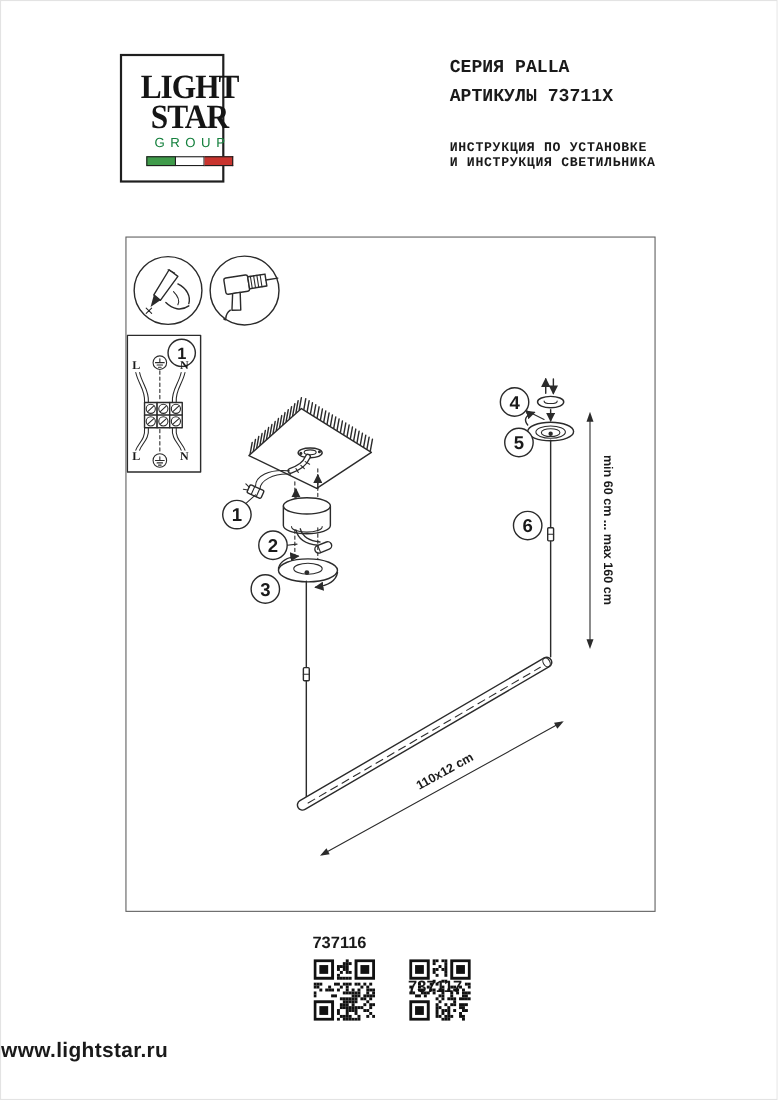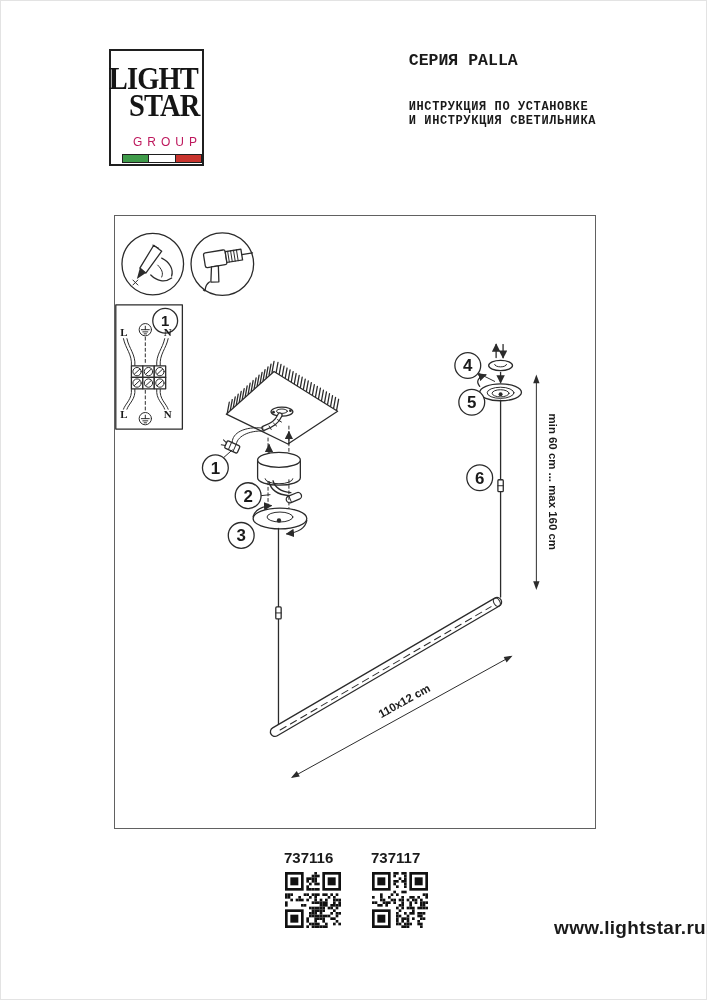--- a/index.html
+++ b/index.html
@@ -1,24 +1,24 @@
 <!DOCTYPE html>
 <html><head>
 <meta charset="utf-8">
 <style>
   html,body{margin:0;padding:0;background:#fff;}
   .page{position:relative;width:707px;height:1000px;background:#fff;border:1px solid #e3e3e3;
         box-sizing:border-box;font-family:"Liberation Sans",sans-serif;color:#1a1a1a;overflow:hidden;}
 
   
   .logo{position:absolute;left:108px;top:48px;width:95px;height:117px;border:2px solid #1f1f1f;
-        box-sizing:border-box;display:flex;flex-direction:column;align-items:flex-end;padding-top:15px;padding-left:32px;}
+        box-sizing:border-box;display:flex;flex-direction:column;align-items:center;padding-top:15px;padding-left:32px;}
   .logo-word{font-family:"Liberation Serif",serif;font-weight:700;font-size:31px;line-height:.86;
              letter-spacing:-1px;transform:scaleX(.92);color:#151515;}
-  .logo-group{font-size:12px;font-weight:400;letter-spacing:5px;margin-left:5px;margin-top:16px;color:#be185d;}
+  .logo-group{font-size:12px;font-weight:400;letter-spacing:5px;margin-left:5px;margin-top:4px;color:#15803d;}
   .logo-flag{display:flex;width:80px;height:9px;margin-top:5px;}
   .logo-flag span{flex:1;border:1px solid #1f1f1f;box-sizing:border-box;}
   .logo-flag span + span{border-left:none;}
 
   .head-right{position:absolute;right:110px;top:50px;font-family:Liberation Mono, monospace;}
   .series{font-size:16.5px;font-weight:700;}
   .articles{font-size:16.5px;font-weight:700;margin-top:8px;}
   .instr{margin-top:30px;font-size:12px;font-weight:700;line-height:1.18;letter-spacing:.6px;}
 
   
@@ -31,40 +31,41 @@
   .dash{stroke-dasharray:3,2.6;}
   .num{font:700 17px "Liberation Sans",sans-serif;fill:#1a1a1a;text-anchor:middle;}
   .num-s{font:700 15px "Liberation Sans",sans-serif;fill:#1a1a1a;text-anchor:middle;}
   .dim{font:700 11.5px "Liberation Sans",sans-serif;fill:#1a1a1a;text-anchor:middle;}
   .lnlab{font:700 11px "Liberation Serif",serif;fill:#1a1a1a;text-anchor:middle;}
   .fill{fill:#2b2b2b;stroke:none;}
 
   
   .qr-label{position:absolute;width:58px;font-size:15px;font-weight:700;top:848px;}
   .qr-box{position:absolute;top:871px;width:56px;height:56px;}
-  .site{position:absolute;left:0;top:916px;width:100%;text-align:right;font-size:19px;font-weight:700;letter-spacing:.3px;}
+  .site{position:absolute;left:0;top:944px;width:100%;text-align:left;font-size:19px;font-weight:700;letter-spacing:.3px;}
 </style>
 </head>
 <body>
 
 <div class="page">
 
   <div class="logo">
     <div class="logo-word">LIGHT</div>
     <div class="logo-word">STAR</div>
     <div class="logo-group">GROUP</div>
     <div class="logo-flag">
       <span style="background: rgb(63, 155, 74);"></span>
       <span style="background: rgb(255, 255, 255);"></span>
       <span style="background: rgb(201, 52, 46);"></span>
     </div>
   </div>
 
   <div class="head-right">
     <div class="series">СЕРИЯ PALLA</div>
+    <div class="articles">АРТИКУЛЫ 73711X</div>
     <div class="instr">
       <div>ИНСТРУКЦИЯ ПО УСТАНОВКЕ</div>
       <div>И ИНСТРУКЦИЯ СВЕТИЛЬНИКА</div>
     </div>
   </div>
 
   <div class="diagram">
   <svg width="479" height="611" viewBox="113 214 482 614" xmlns="http://www.w3.org/2000/svg">
     <defs>
       <marker id="arr" viewBox="0 0 10 10" refX="8.5" refY="5" markerWidth="6.5" markerHeight="6.5" orient="auto">
@@ -304,21 +305,21 @@
     <g>
       <line class="ln thin" x1="292" y1="778" x2="511" y2="657"></line>
       <polygon class="fill" points="290,779 298.9,777.7 295.9,772.1"></polygon>
       <polygon class="fill" points="513,656 507.1,662.9 504.1,657.3"></polygon>
       <text class="dim" x="406" y="705" transform="rotate(-29 406 705)">110x12 cm</text>
     </g>
   </svg>
   </div>
 
   <div class="qr-label" style="left:283px;">737116</div>
-  <div class="qr-label" style="left:370px;">737117</div>
+  <div class="qr-label" style="left:370px;margin-top:40px;">737117</div>
   <svg id="qr-0" class="qr-box" style="left:284px;" viewBox="0 0 54.6 54.6" xmlns="http://www.w3.org/2000/svg">
       <rect x="28.6" y="0" width="2.6" height="2.6" fill="#111"></rect>
       <rect x="26" y="2.6" width="2.6" height="2.6" fill="#111"></rect>
       <rect x="28.6" y="2.6" width="2.6" height="2.6" fill="#111"></rect>
       <rect x="31.200000000000003" y="2.6" width="2.6" height="2.6" fill="#111"></rect>
       <rect x="20.8" y="5.2" width="2.6" height="2.6" fill="#111"></rect>
       <rect x="23.400000000000002" y="5.2" width="2.6" height="2.6" fill="#111"></rect>
       <rect x="26" y="5.2" width="2.6" height="2.6" fill="#111"></rect>
       <rect x="28.6" y="5.2" width="2.6" height="2.6" fill="#111"></rect>
       <rect x="20.8" y="7.800000000000001" width="2.6" height="2.6" fill="#111"></rect>

